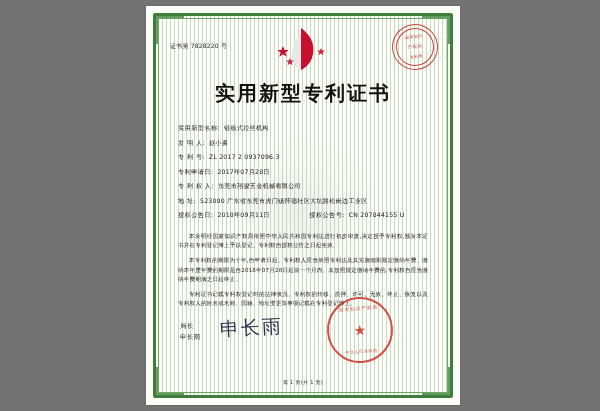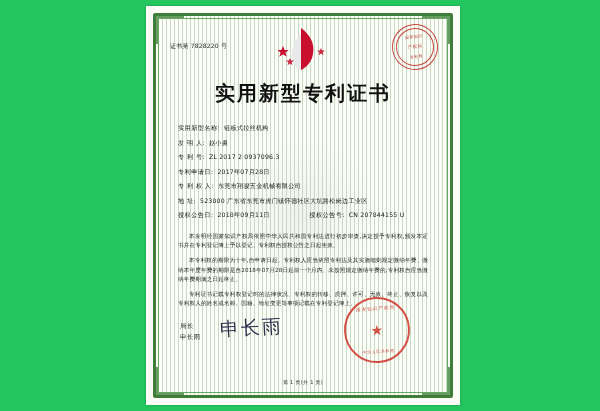--- a/index.html
+++ b/index.html
@@ -11,21 +11,21 @@
     width: 600px;
     height: 411px;
     overflow: hidden;
     font-family: "DejaVu Sans", "Liberation Sans", sans-serif;
   }
 
   .page {
     position: relative;
     width: 600px;
     height: 411px;
-    background: #22c55e;
+    background: #737373;
   }
 
   
   .cert {
     position: absolute;
     left: 146px;
     top: 6px;
     width: 314px;
     height: 399px;
     background: #fdfdf8;
@@ -178,21 +178,21 @@
     line-height: 9.2px;
     color: #1d1d1d;
     text-align: justify;
     letter-spacing: 0.15px;
   }
   .body-text p { margin: 0 0 6px 0; text-indent: 11px; }
 
   .sign-area {
     position: absolute;
     left: 8px;
-    right: 0;
+    right: 17px;
     bottom: 26px;
     height: 70px;
   }
   .sign-labels {
     position: absolute;
     left: 2px;
     top: 30px;
     font-size: 6.4px;
     line-height: 11px;
     color: #1a1a1a;

